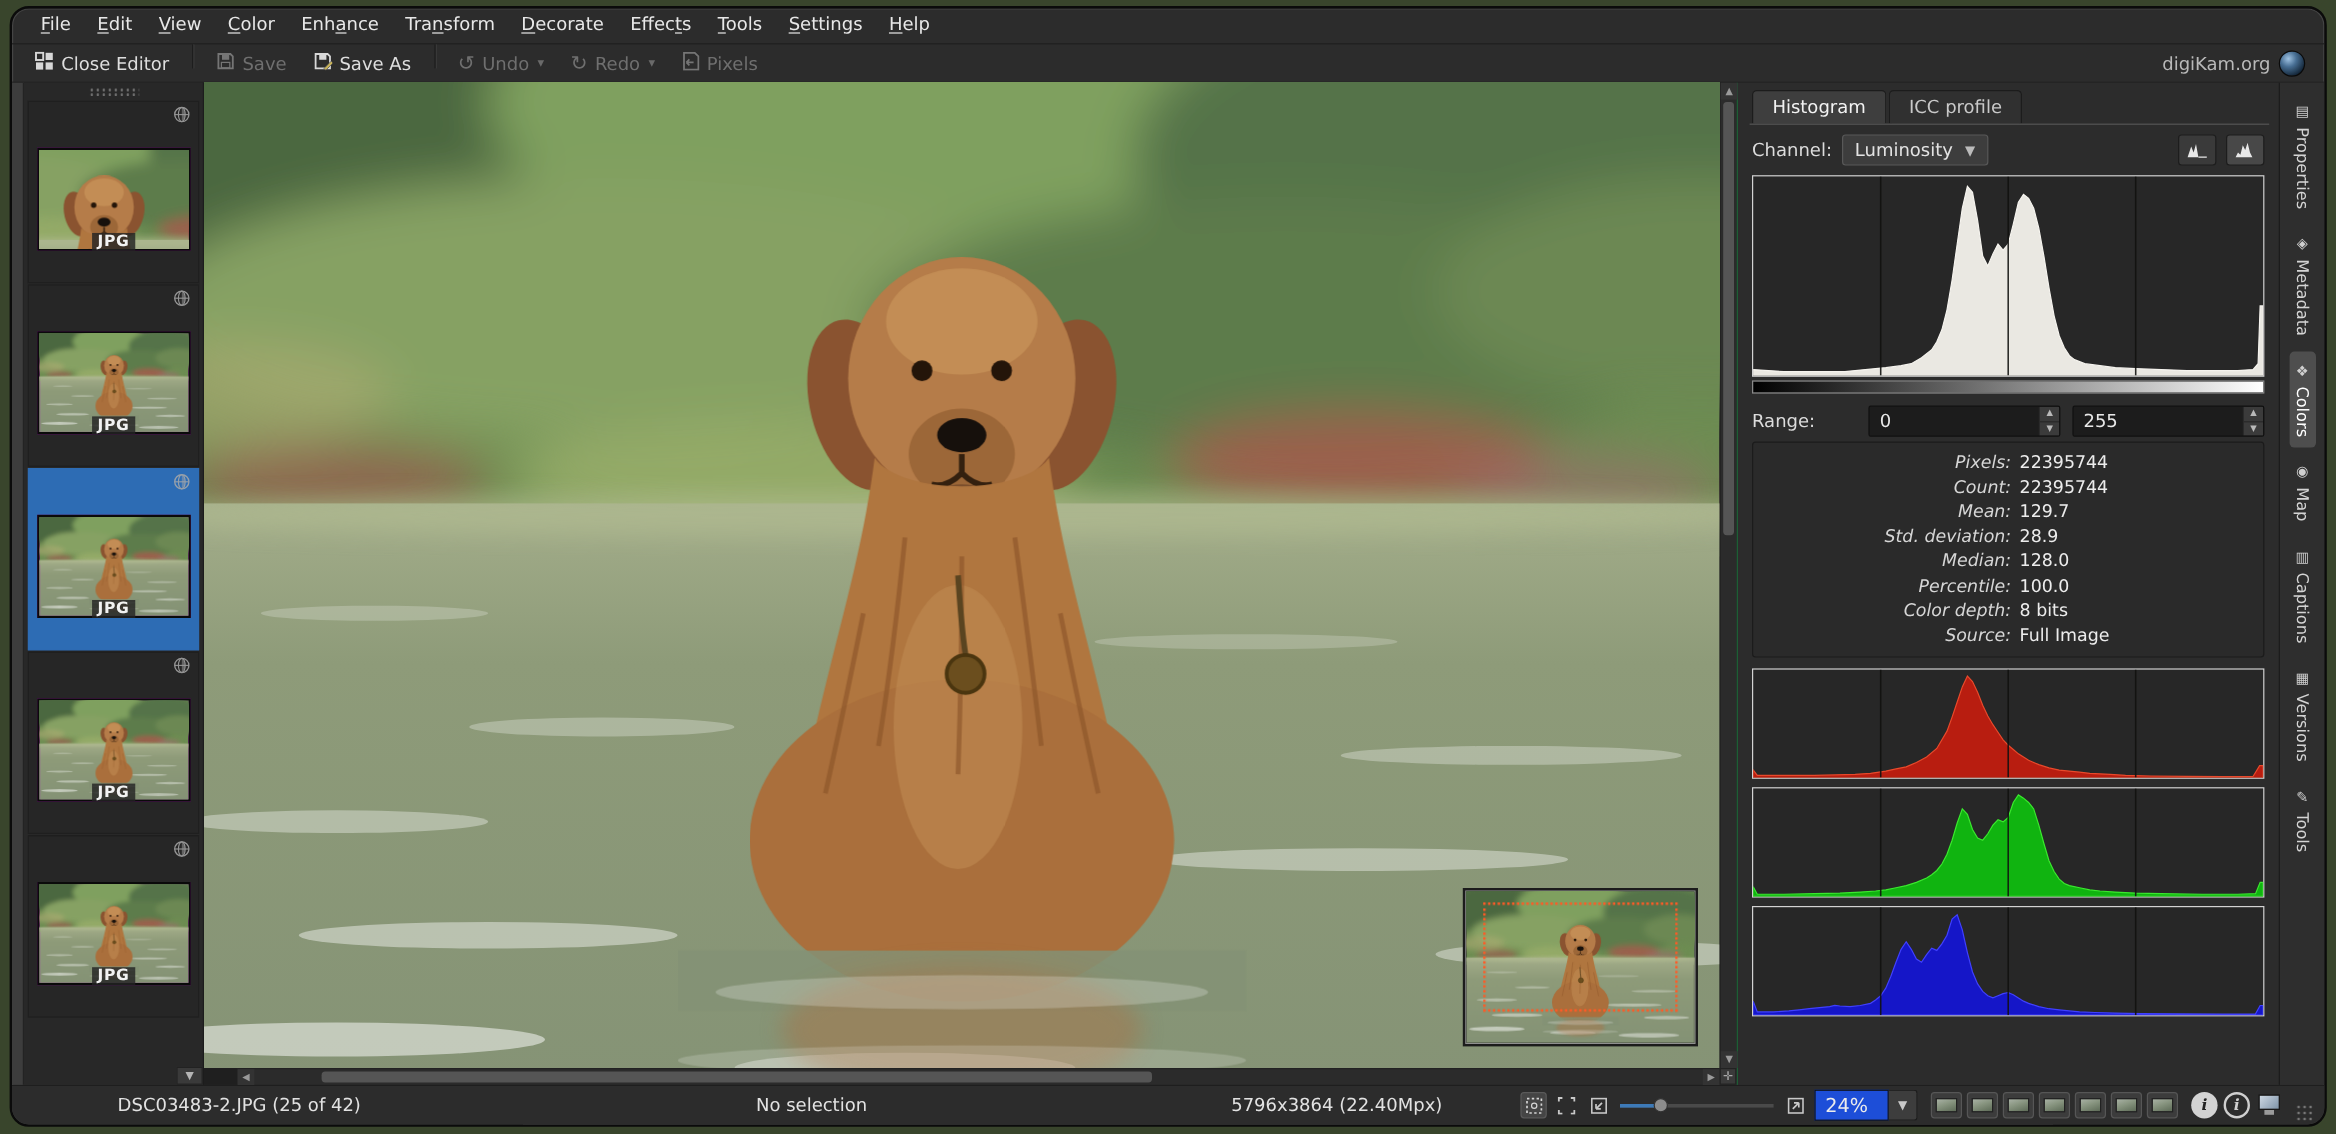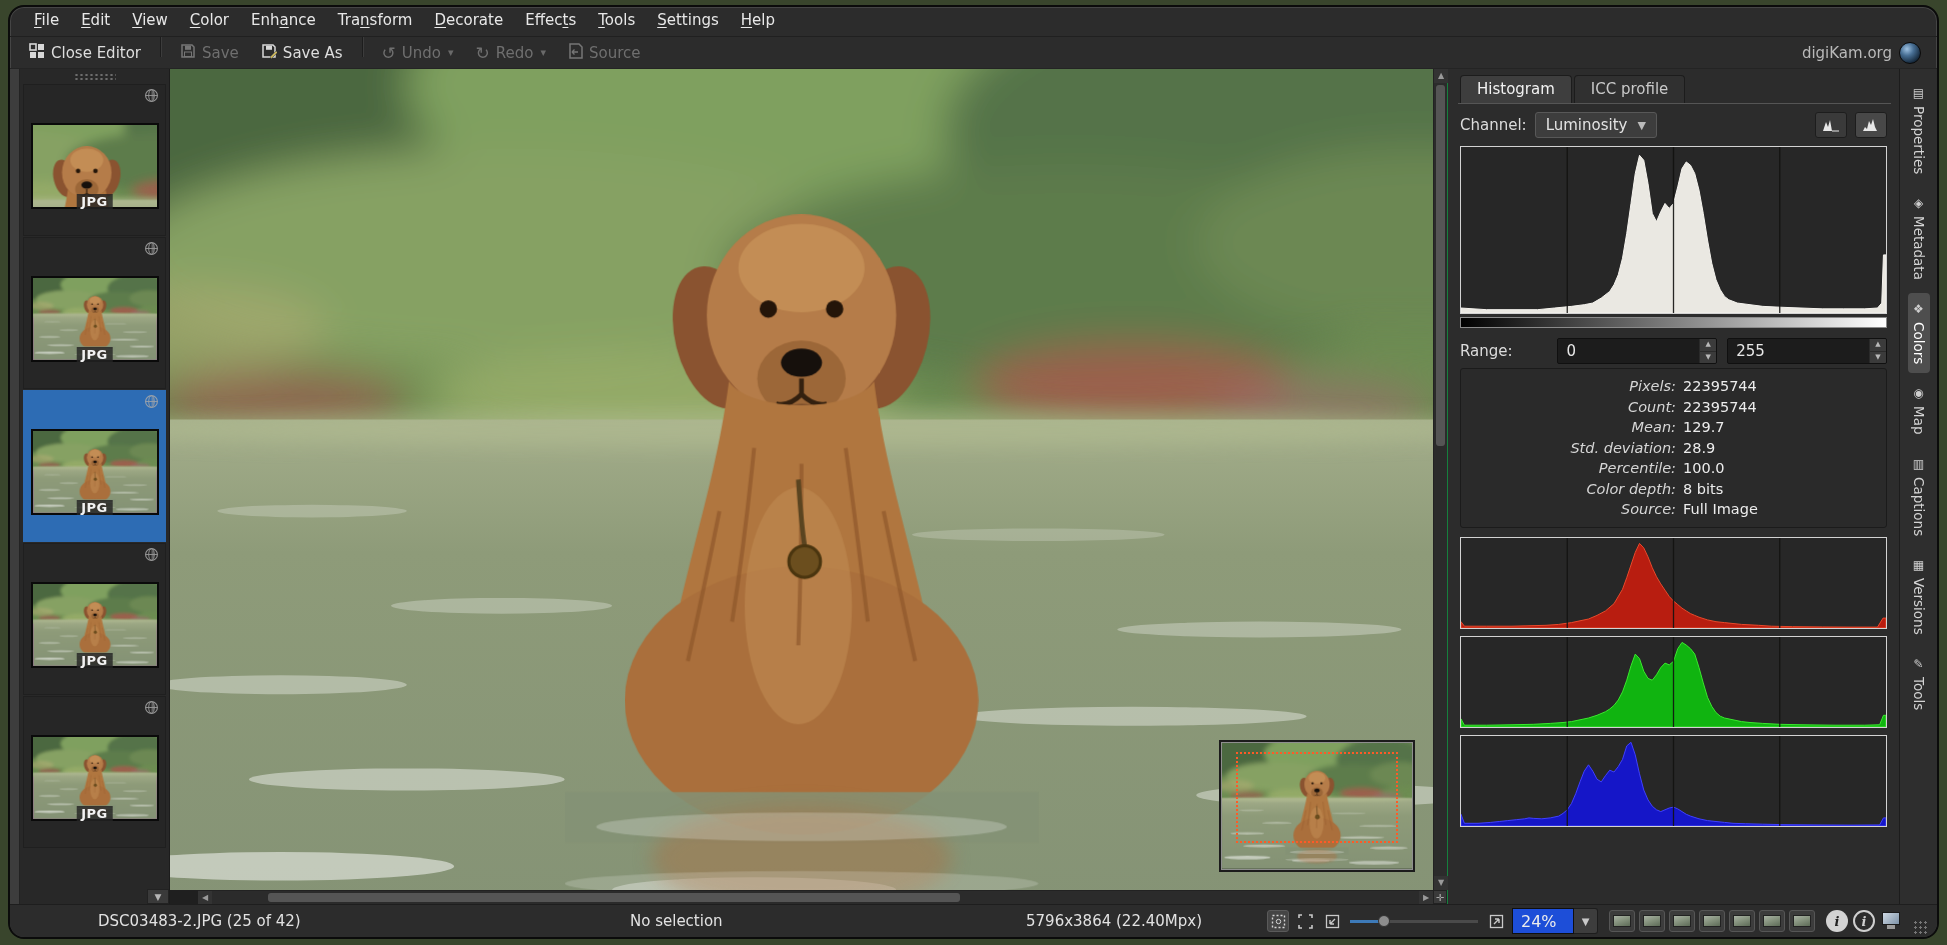--- a/index.html
+++ b/index.html
@@ -324,21 +324,21 @@
       <span>Redo</span>
       <span class="caret">▾</span>
     </div>
     <div class="tbtn disabled">
       <span>
         <svg width="15" height="16" viewBox="0 0 15 16">
             <path d="M2 1 h9 l3 3 v11 h-12 z" fill="none" stroke="#cfcfcf" stroke-width="1.5"></path>
             <path d="M4 9 h6 M4 9 l2.5 -2.5 M4 9 l2.5 2.5" stroke="#cfcfcf" stroke-width="1.4" fill="none"></path>
           </svg>
       </span>
-      <span>Source</span>
+      <span>Pixels</span>
     </div>
     <div class="tb-spacer"></div>
     <div class="brand">
       <span>digiKam.org</span>
       <span class="logo-ball"></span>
     </div>
   </div>
 
   <div class="main">
     <div class="left-strip"></div>
@@ -512,20 +512,24 @@
             </div>
             <div class="stat-row">
               <span class="stat-label">Mean:</span>
               <span class="stat-value">129.7</span>
             </div>
             <div class="stat-row">
               <span class="stat-label">Std. deviation:</span>
               <span class="stat-value">28.9</span>
             </div>
             <div class="stat-row">
+              <span class="stat-label">Median:</span>
+              <span class="stat-value">128.0</span>
+            </div>
+            <div class="stat-row">
               <span class="stat-label">Percentile:</span>
               <span class="stat-value">100.0</span>
             </div>
             <div class="stat-row">
               <span class="stat-label">Color depth:</span>
               <span class="stat-value">8 bits</span>
             </div>
             <div class="stat-row">
               <span class="stat-label">Source:</span>
               <span class="stat-value">Full Image</span>

